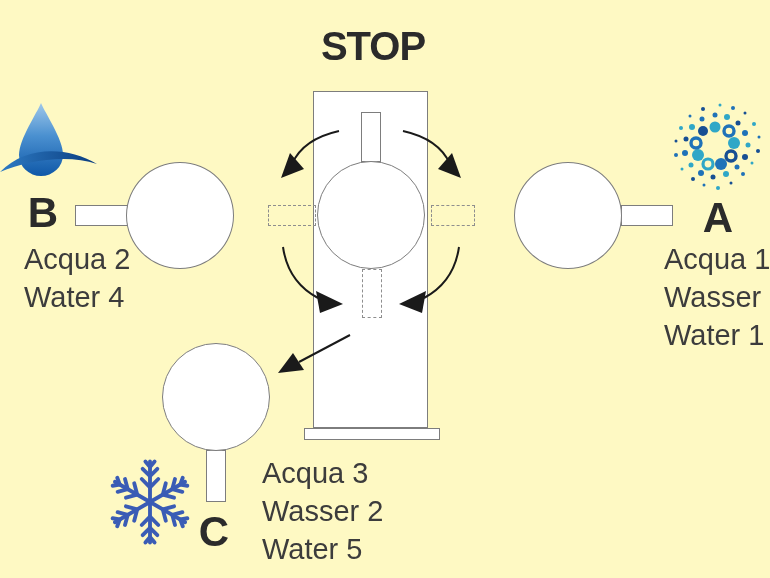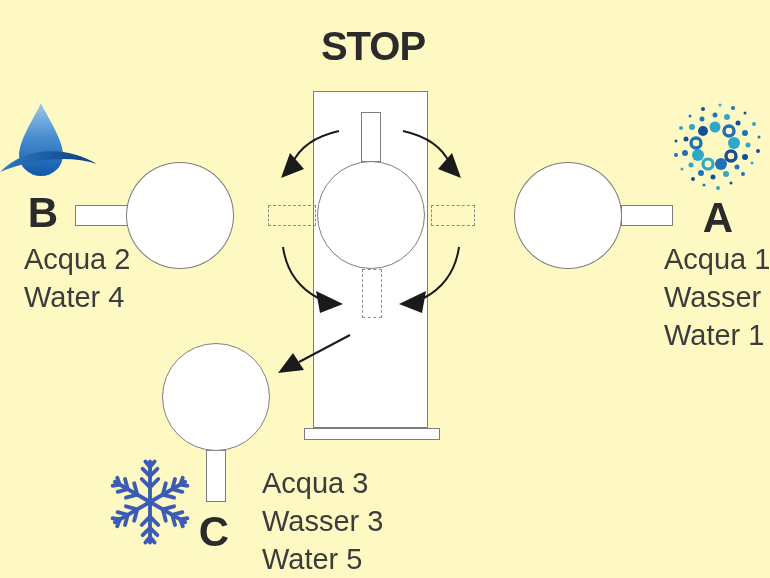--- a/index.html
+++ b/index.html
@@ -155,19 +155,19 @@
     <div>Acqua 2</div>
     <div>Water 4</div>
   </div>
 
   <div class="label-block" style="left:664px;top:240px;">
     <div>Acqua 1</div>
     <div>Wasser 1</div>
     <div>Water 1</div>
   </div>
 
-  <div class="label-block" style="left:262px;top:464px;">
+  <div class="label-block" style="left:262px;top:454px;">
     <div>Acqua 3</div>
-    <div>Wasser 3</div>
+    <div>Wasser 2</div>
     <div>Water 5</div>
   </div>
 
 </div>
 
 </body></html>

